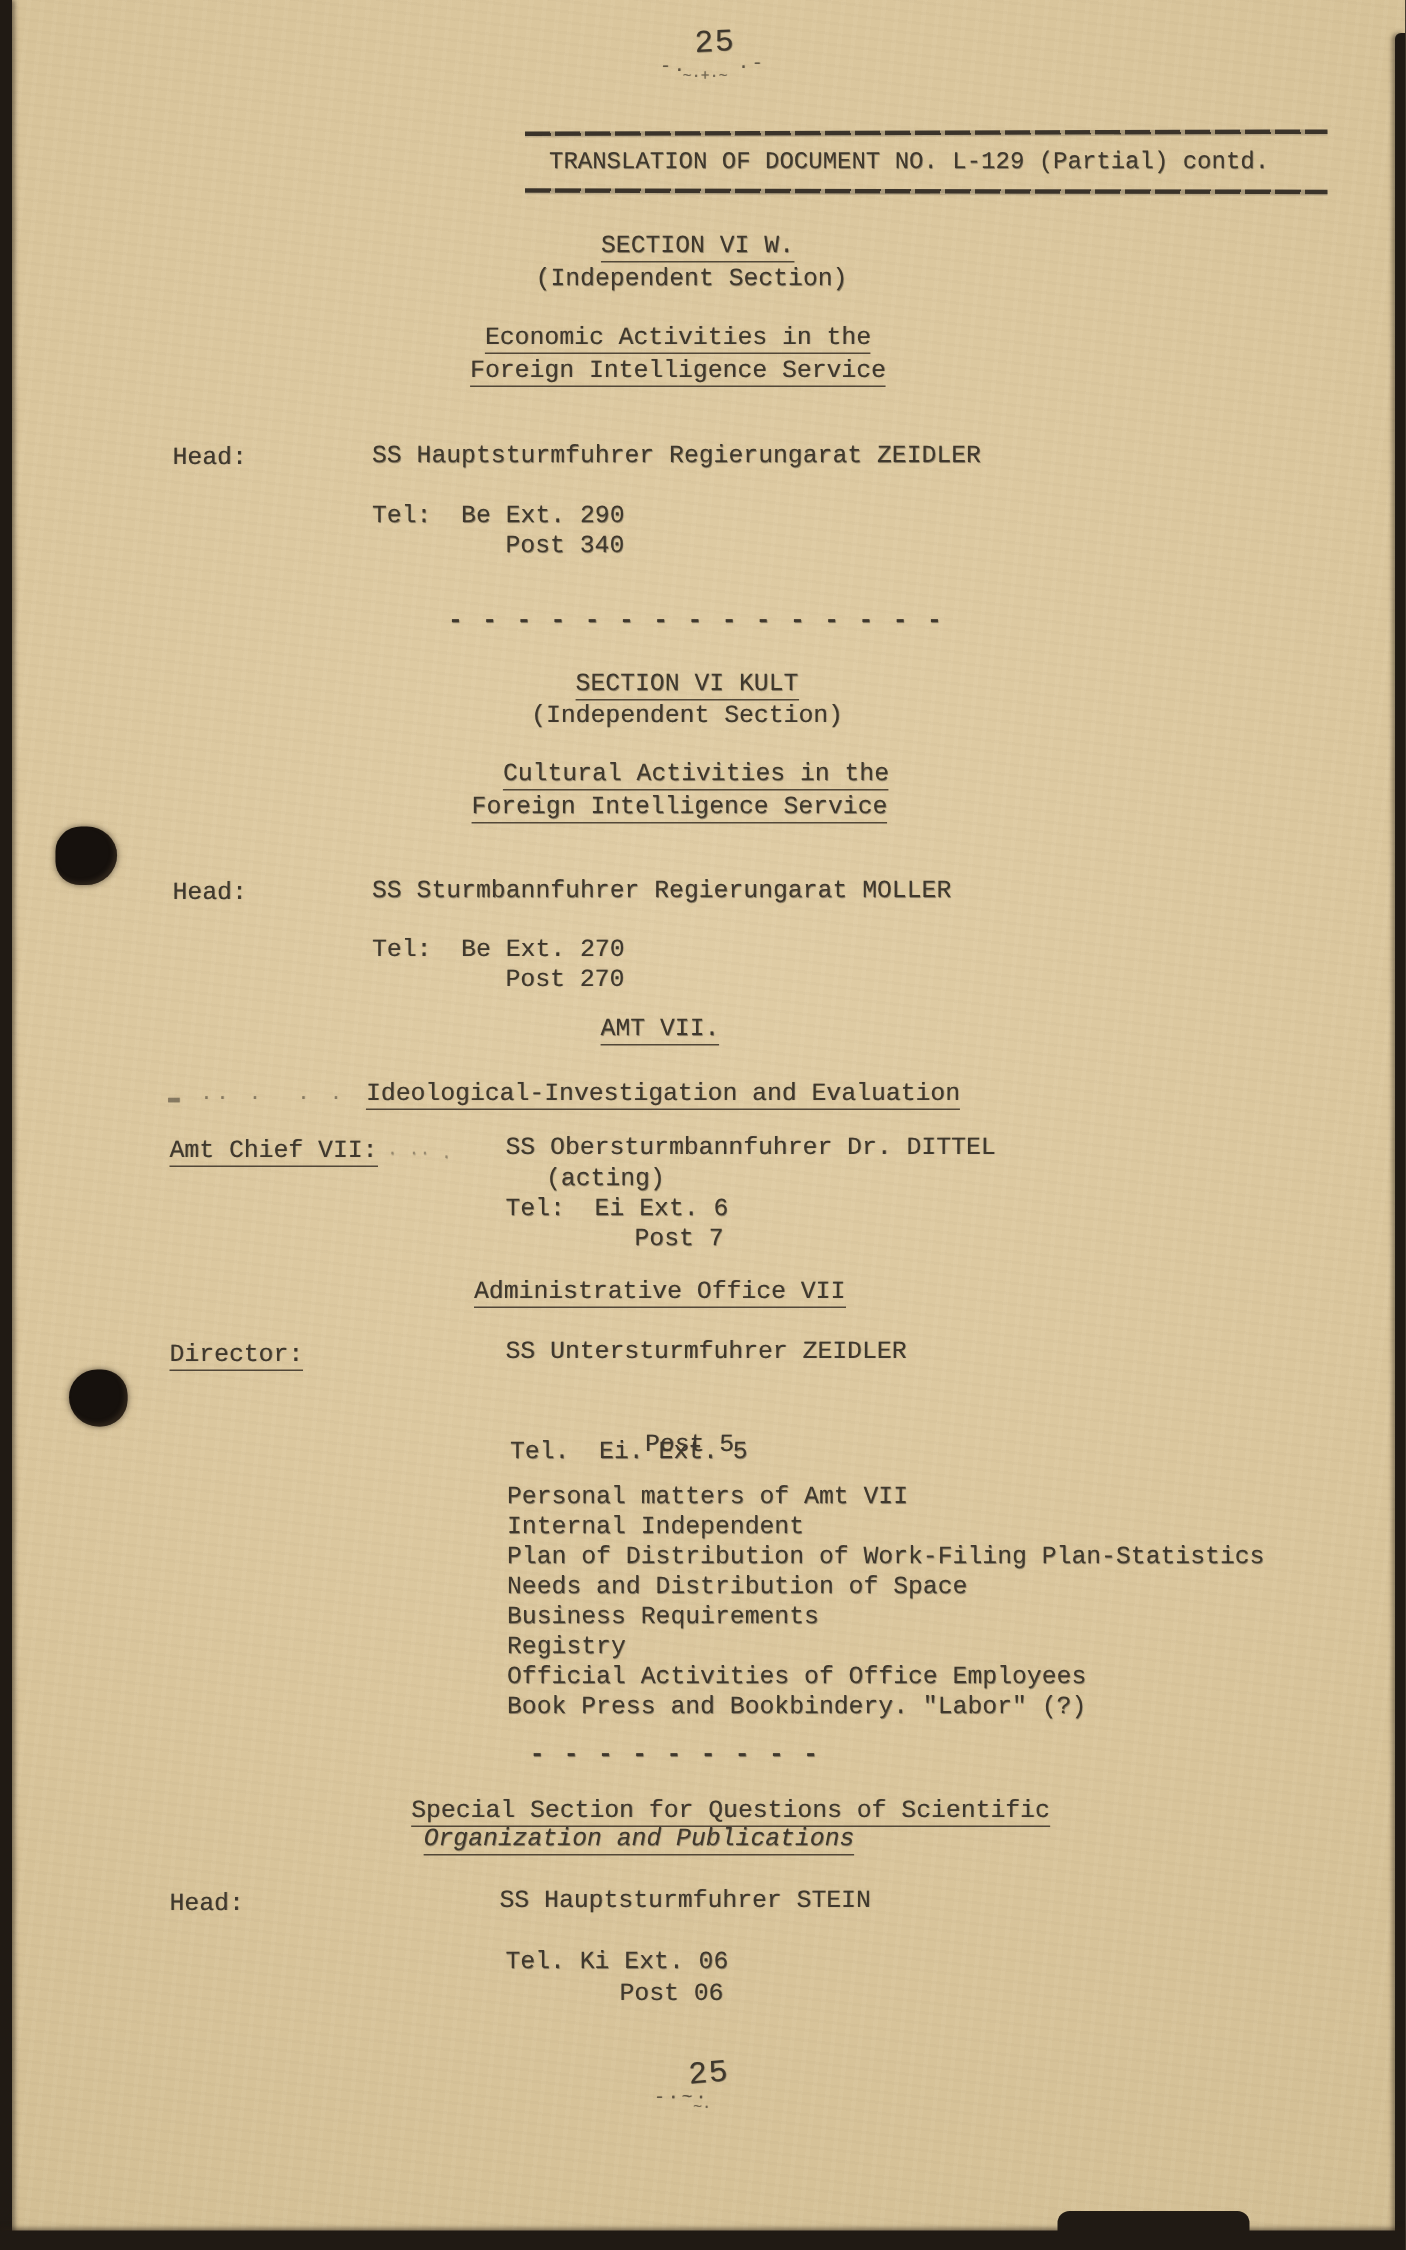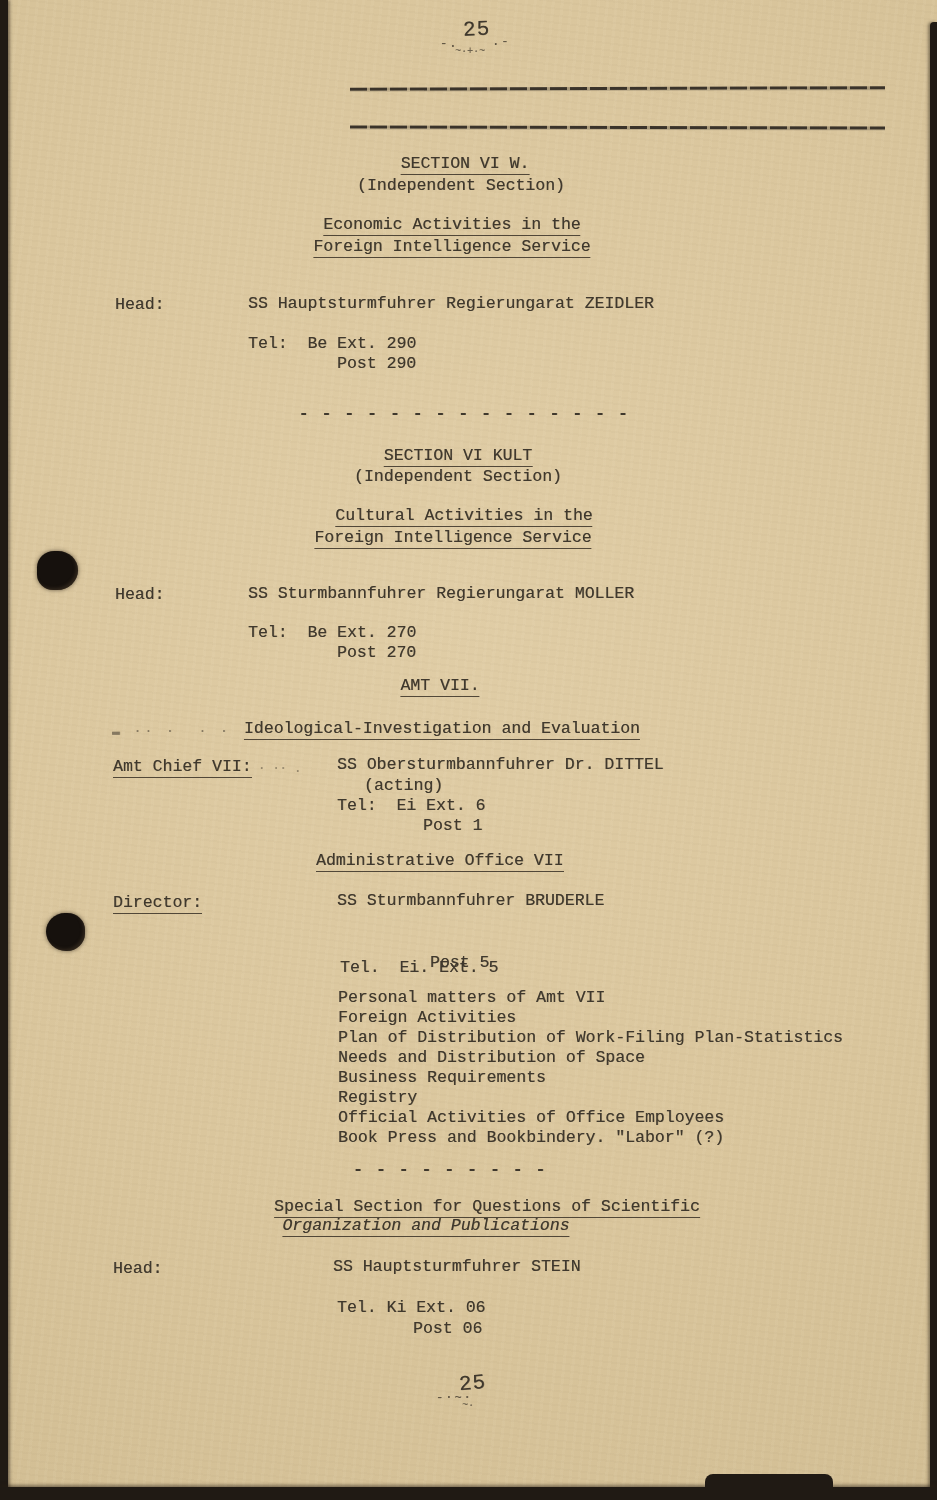--- a/index.html
+++ b/index.html
@@ -46,31 +46,32 @@
 
   <div class="hole" style="left:37px;top:551px;width:41px;height:39px;border-radius:46% 54% 56% 44%;"></div>
   <div class="hole" style="left:46px;top:913px;width:39px;height:38px;border-radius:52% 48% 50% 55%;"></div>
 
   <span class="t mark" style="left:440px;top:35px;">-.</span>
   <span class="t pgnum" style="left:463px;top:20px;transform:rotate(-3deg);">25</span>
   <span class="t mark" style="left:492px;top:33px;">.-</span>
   <span class="t" style="left:455px;top:42px;font-size:10px;opacity:.7;">~·+·~</span>
 
   <div class="hline" style="left:350px;top:87px;width:535px;transform:rotate(-0.15deg);"></div>
+  <span class="t" style="left:366px;top:99px;font-size:16px;">TRANSLATION OF DOCUMENT NO. L-129 (Partial) contd.</span>
   <div class="hline" style="left:350px;top:126px;width:535px;transform:rotate(0.1deg);"></div>
 
   <span class="t c u" style="left:465px;top:154px;">SECTION VI W.</span>
   <span class="t c" style="left:461px;top:176px;">(Independent Section)</span>
   <span class="t c u" style="left:452px;top:215px;">Economic Activities in the</span>
   <span class="t c u" style="left:452px;top:237px;">Foreign Intelligence Service</span>
 
   <span class="t" style="left:115px;top:295px;">Head:</span>
   <span class="t" style="left:248px;top:294px;">SS Hauptsturmfuhrer Regierungarat ZEIDLER</span>
   <span class="t" style="left:248px;top:334px;">Tel:  Be Ext. 290</span>
-  <span class="t" style="left:337px;top:354px;">Post 290</span>
+  <span class="t" style="left:337px;top:354px;">Post 340</span>
 
   <span class="t c sep" style="left:464px;top:404px;">- - - - - - - - - - - - - - -</span>
 
   <span class="t c u" style="left:458px;top:446px;">SECTION VI KULT</span>
   <span class="t c" style="left:458px;top:467px;">(Independent Section)</span>
   <span class="t c u" style="left:452px;top:506px;margin-left:12px;">Cultural Activities in the</span>
   <span class="t c u" style="left:453px;top:528px;">Foreign Intelligence Service</span>
 
   <span class="t" style="left:115px;top:585px;">Head:</span>
   <span class="t" style="left:248px;top:584px;">SS Sturmbannfuhrer Regierungarat MOLLER</span>
@@ -79,31 +80,31 @@
 
   <span class="t c u" style="left:440px;top:676px;">AMT VII.</span>
   <span class="t" style="left:112px;top:722px;font-size:13px;opacity:.55;letter-spacing:3px;">▬ ·· ·  · ·</span>
   <span class="t c u" style="left:442px;top:719px;">Ideological-Investigation and Evaluation</span>
 
   <span class="t u" style="left:113px;top:757px;">Amt Chief VII:</span>
   <span class="t faded" style="left:258px;top:760px;font-size:12px;opacity:.45;">· ·· .</span>
   <span class="t" style="left:337px;top:755px;">SS Obersturmbannfuhrer Dr. DITTEL</span>
   <span class="t" style="left:364px;top:776px;">(acting)</span>
   <span class="t" style="left:337px;top:796px;">Tel:  Ei Ext. 6</span>
-  <span class="t" style="left:423px;top:816px;">Post 1</span>
+  <span class="t" style="left:423px;top:816px;">Post 7</span>
 
   <span class="t u" style="left:316px;top:851px;">Administrative Office VII</span>
 
   <span class="t u" style="left:113px;top:893px;">Director:</span>
-  <span class="t" style="left:337px;top:891px;">SS Sturmbannfuhrer BRUDERLE</span>
+  <span class="t" style="left:337px;top:891px;">SS Untersturmfuhrer ZEIDLER</span>
   <span class="t" style="left:340px;top:932px;margin-top:26px;">Tel.  Ei. Ext. 5</span>
   <span class="t" style="left:430px;top:953px;">Post 5</span>
 
   <span class="t" style="left:338px;top:988px;">Personal matters of Amt VII</span>
-  <span class="t" style="left:338px;top:1008px;">Foreign Activities</span>
+  <span class="t" style="left:338px;top:1008px;">Internal Independent</span>
   <span class="t" style="left:338px;top:1028px;">Plan of Distribution of Work-Filing Plan-Statistics</span>
   <span class="t" style="left:338px;top:1048px;">Needs and Distribution of Space</span>
   <span class="t" style="left:338px;top:1068px;">Business Requirements</span>
   <span class="t" style="left:338px;top:1088px;">Registry</span>
   <span class="t" style="left:338px;top:1108px;">Official Activities of Office Employees</span>
   <span class="t" style="left:338px;top:1128px;">Book Press and Bookbindery. "Labor" (?)</span>
 
   <span class="t c sep" style="left:450px;top:1160px;">- - - - - - - - -</span>
 
   <span class="t c u" style="left:487px;top:1197px;">Special Section for Questions of Scientific</span>

